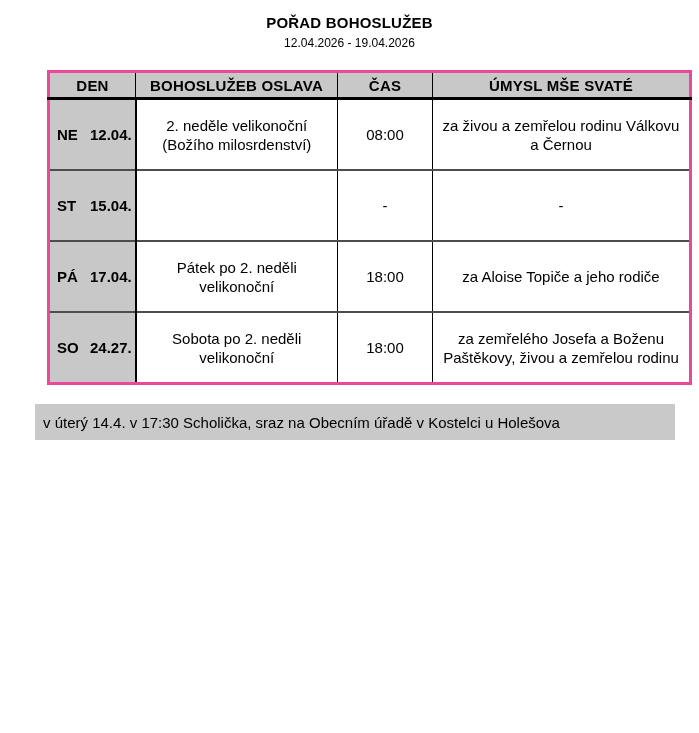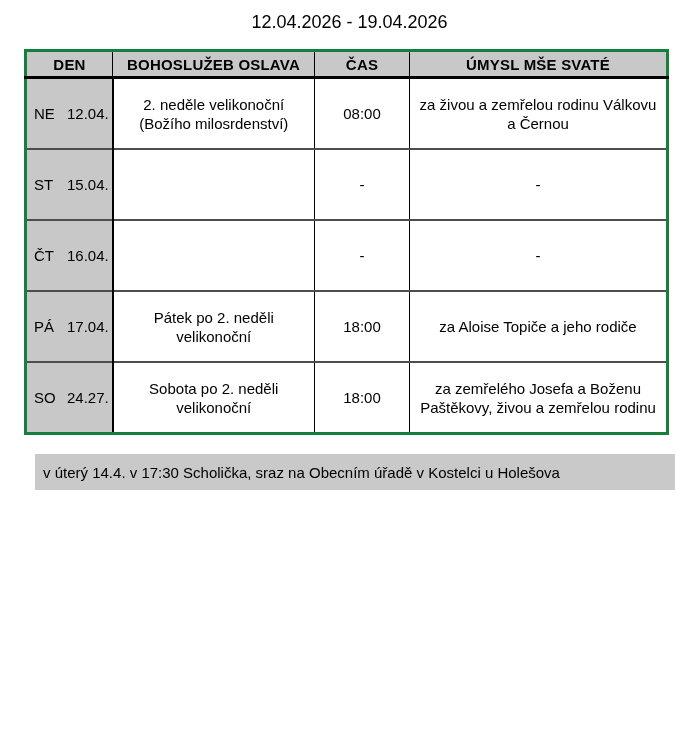--- a/index.html
+++ b/index.html
@@ -18,30 +18,30 @@
     padding-top: 12px;
     text-align: center;
   }
   .title-line {
     font-size: 15px;
     font-weight: bold;
     line-height: 21px;
     letter-spacing: 0.2px;
   }
   .date-range {
-    font-size: 18px;
+    font-size: 12px;
     font-weight: normal;
     line-height: 21px;
   }
   table.schedule {
     border-collapse: collapse;
     table-layout: fixed;
     width: 642px;
-    margin: 16px 0 0 24px;
-    border: 3px solid #15803d;
+    margin: 16px 0 0 47px;
+    border: 3px solid #ec4899;
   }
   table.schedule th {
     background: #c8c8c8;
     font-size: 15px;
     font-weight: bold;
     height: 22px;
     padding: 1px 2px;
     border: 1px solid #000000;
     border-bottom: 3px solid #000000;
     text-align: center;
@@ -55,21 +55,21 @@
     text-align: center;
     vertical-align: middle;
     padding: 2px 5px;
     height: 65px;
     overflow: hidden;
   }
   table.schedule td.day-cell {
     background: #c8c8c8;
     border-right: 2px solid #000000;
     text-align: left;
-    font-weight: normal;
+    font-weight: bold;
     padding: 0 0 0 7px;
     white-space: nowrap;
   }
   .day-abbr {
     display: inline-block;
     width: 33px;
   }
   td.celebration-cell { padding: 2px 6px; }
   td.intention-cell { padding: 2px 2px; }
   .footer-note {
@@ -81,20 +81,21 @@
     display: flex;
     align-items: center;
     padding-left: 8px;
     font-size: 15px;
   }
 </style>
 </head>
 <body>
 
 <div class="title-block">
+  <div class="title-line">POŘAD BOHOSLUŽEB</div>
   <div class="date-range">12.04.2026 - 19.04.2026</div>
 </div>
 
 <table class="schedule">
   <colgroup>
     <col style="width:87px">
     <col style="width:202px">
     <col style="width:95px">
     <col style="width:258px">
   </colgroup>
@@ -113,26 +114,20 @@
       <td class="time-cell">08:00</td>
       <td class="intention-cell">za živou a zemřelou rodinu Válkovu a Černou</td>
     </tr>
     <tr>
       <td class="day-cell"><span class="day-abbr">ST</span><span>15.04.</span></td>
       <td class="celebration-cell"></td>
       <td class="time-cell">-</td>
       <td class="intention-cell">-</td>
     </tr>
     <tr>
-      <td class="day-cell"><span class="day-abbr">ČT</span><span>16.04.</span></td>
-      <td class="celebration-cell"></td>
-      <td class="time-cell">-</td>
-      <td class="intention-cell">-</td>
-    </tr>
-    <tr>
       <td class="day-cell"><span class="day-abbr">PÁ</span><span>17.04.</span></td>
       <td class="celebration-cell">Pátek po 2. neděli velikonoční</td>
       <td class="time-cell">18:00</td>
       <td class="intention-cell">za Aloise Topiče a jeho rodiče</td>
     </tr>
     <tr>
       <td class="day-cell"><span class="day-abbr">SO</span><span>24.27.</span></td>
       <td class="celebration-cell">Sobota po 2. neděli velikonoční</td>
       <td class="time-cell">18:00</td>
       <td class="intention-cell">za zemřelého Josefa a Boženu Paštěkovy, živou a zemřelou rodinu</td>

